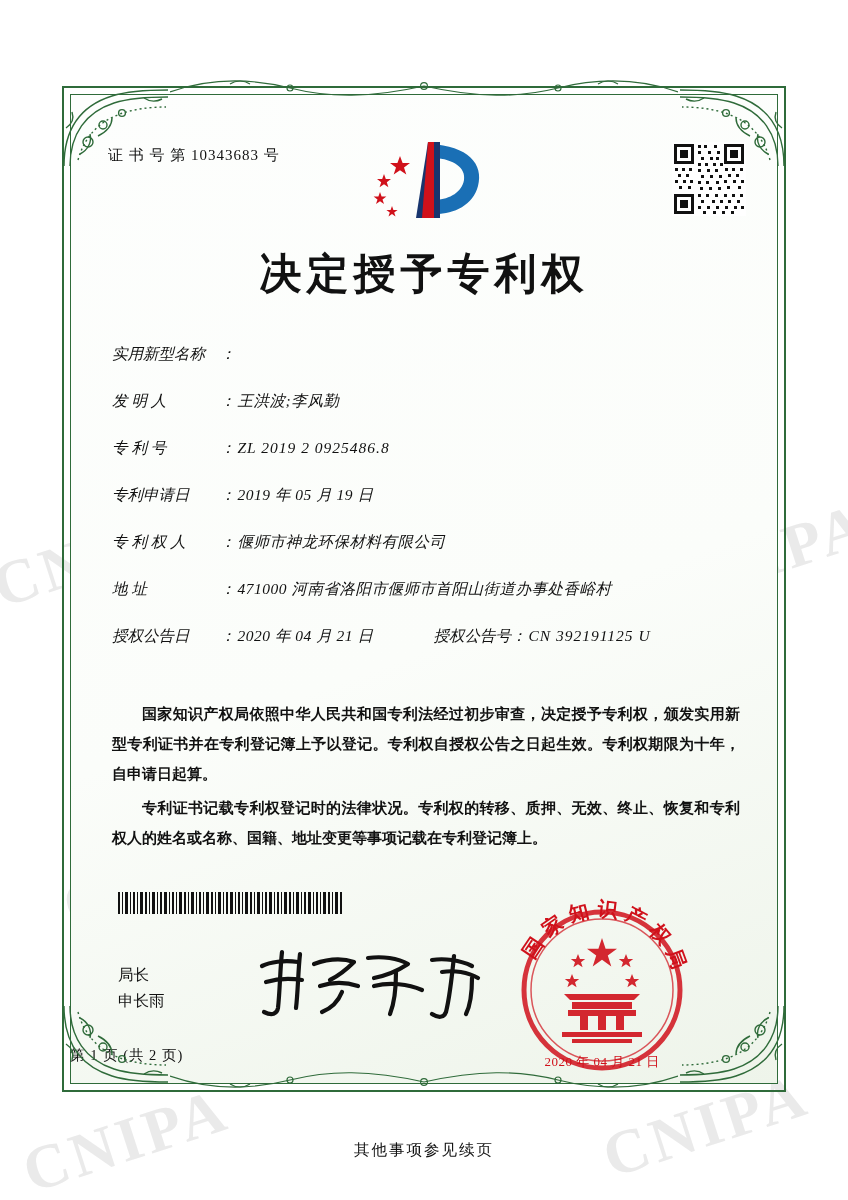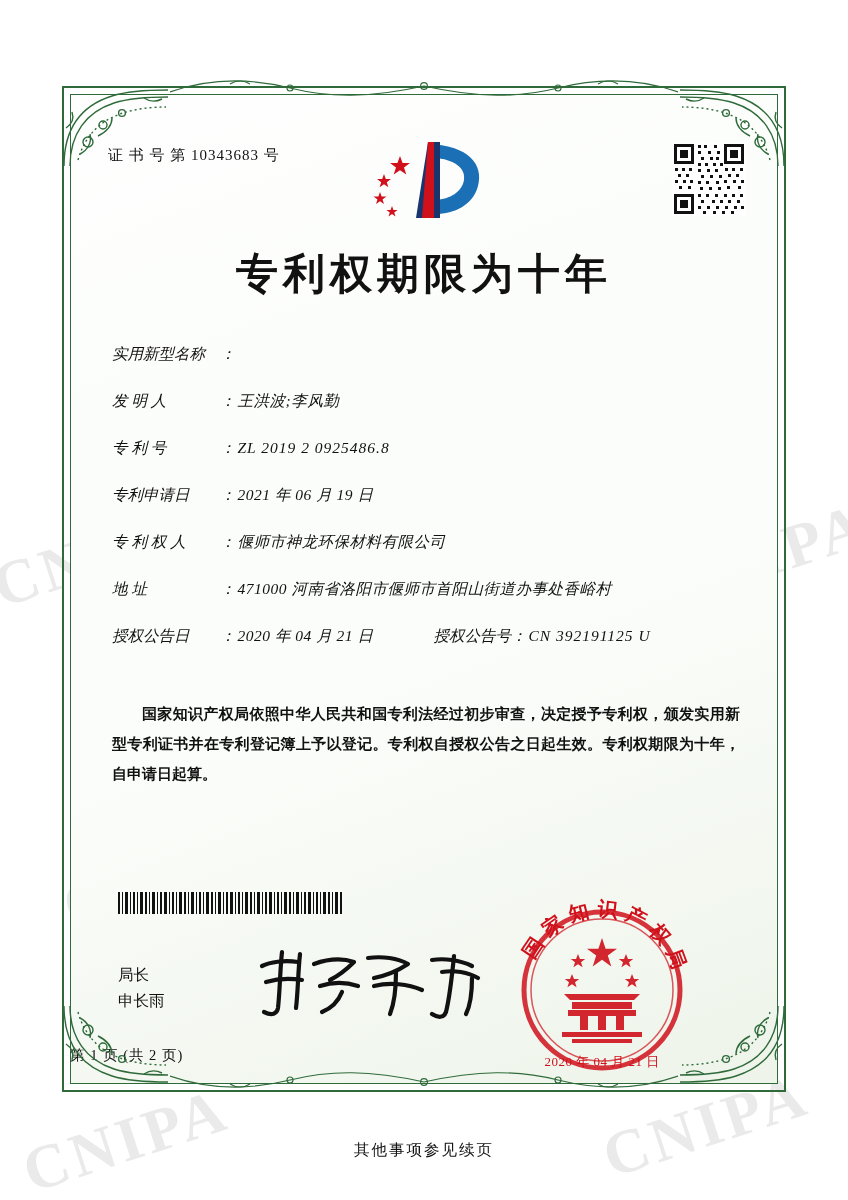--- a/index.html
+++ b/index.html
@@ -457,21 +457,21 @@
 
         <g fill="#d0111b">
           <polygon points="56,18 58.6,25 66,25 60,29.5 62.3,36.5 56,32.3 49.7,36.5 52,29.5 46,25 53.4,25"></polygon>
           <polygon points="40,36 41.8,41 47,41 42.8,44.2 44.4,49.2 40,46.2 35.6,49.2 37.2,44.2 33,41 38.2,41"></polygon>
           <polygon points="36,54 37.6,58.6 42.4,58.6 38.5,61.5 40,66 36,63.2 32,66 33.5,61.5 29.6,58.6 34.4,58.6"></polygon>
           <polygon points="48,68 49.4,72 53.6,72 50.2,74.5 51.5,78.5 48,76 44.5,78.5 45.8,74.5 42.4,72 46.6,72"></polygon>
         </g>
       </svg>
     </div>
 
-    <div class="main-title">专利权期限为十年</div>
+    <div class="main-title">决定授予专利权</div>
 
     <div class="fields">
 
       <div class="field-row">
         <div class="field-label">实用新型名称</div>
         <div class="field-colon">：</div>
       </div>
 
       <div class="field-row">
         <div class="field-label">发    明    人</div>
@@ -481,21 +481,21 @@
 
       <div class="field-row">
         <div class="field-label">专    利    号</div>
         <div class="field-colon">：</div>
         <div class="field-value mono">ZL 2019 2 0925486.8</div>
       </div>
 
       <div class="field-row">
         <div class="field-label">专利申请日</div>
         <div class="field-colon">：</div>
-        <div class="field-value">2021 年 06 月 19 日</div>
+        <div class="field-value">2019 年 05 月 19 日</div>
       </div>
 
       <div class="field-row">
         <div class="field-label">专 利 权 人</div>
         <div class="field-colon">：</div>
         <div class="field-value">偃师市神龙环保材料有限公司</div>
       </div>
 
       <div class="field-row">
         <div class="field-label">地        址</div>
@@ -510,20 +510,21 @@
         <div class="inline-second" style="display:flex;align-items:baseline;">
           <div class="field-label">授权公告号</div>
           <div class="field-colon">：</div>
           <div class="field-value mono">CN 392191125 U</div>
         </div>
       </div>
     </div>
 
     <div class="paragraphs">
       <p>国家知识产权局依照中华人民共和国专利法经过初步审查，决定授予专利权，颁发实用新型专利证书并在专利登记簿上予以登记。专利权自授权公告之日起生效。专利权期限为十年，自申请日起算。</p>
+      <p>专利证书记载专利权登记时的法律状况。专利权的转移、质押、无效、终止、恢复和专利权人的姓名或名称、国籍、地址变更等事项记载在专利登记簿上。</p>
     </div>
 
     <div class="barcode">
       <svg viewBox="0 0 224 22" shape-rendering="crispEdges">
         <rect width="224" height="22" fill="transparent"></rect>
         <g fill="#111">
           <rect x="0" y="0" width="2" height="22"></rect>
             <rect x="4" y="0" width="1" height="22"></rect>
           <rect x="7" y="0" width="3" height="22"></rect>
             <rect x="12" y="0" width="1" height="22"></rect>

